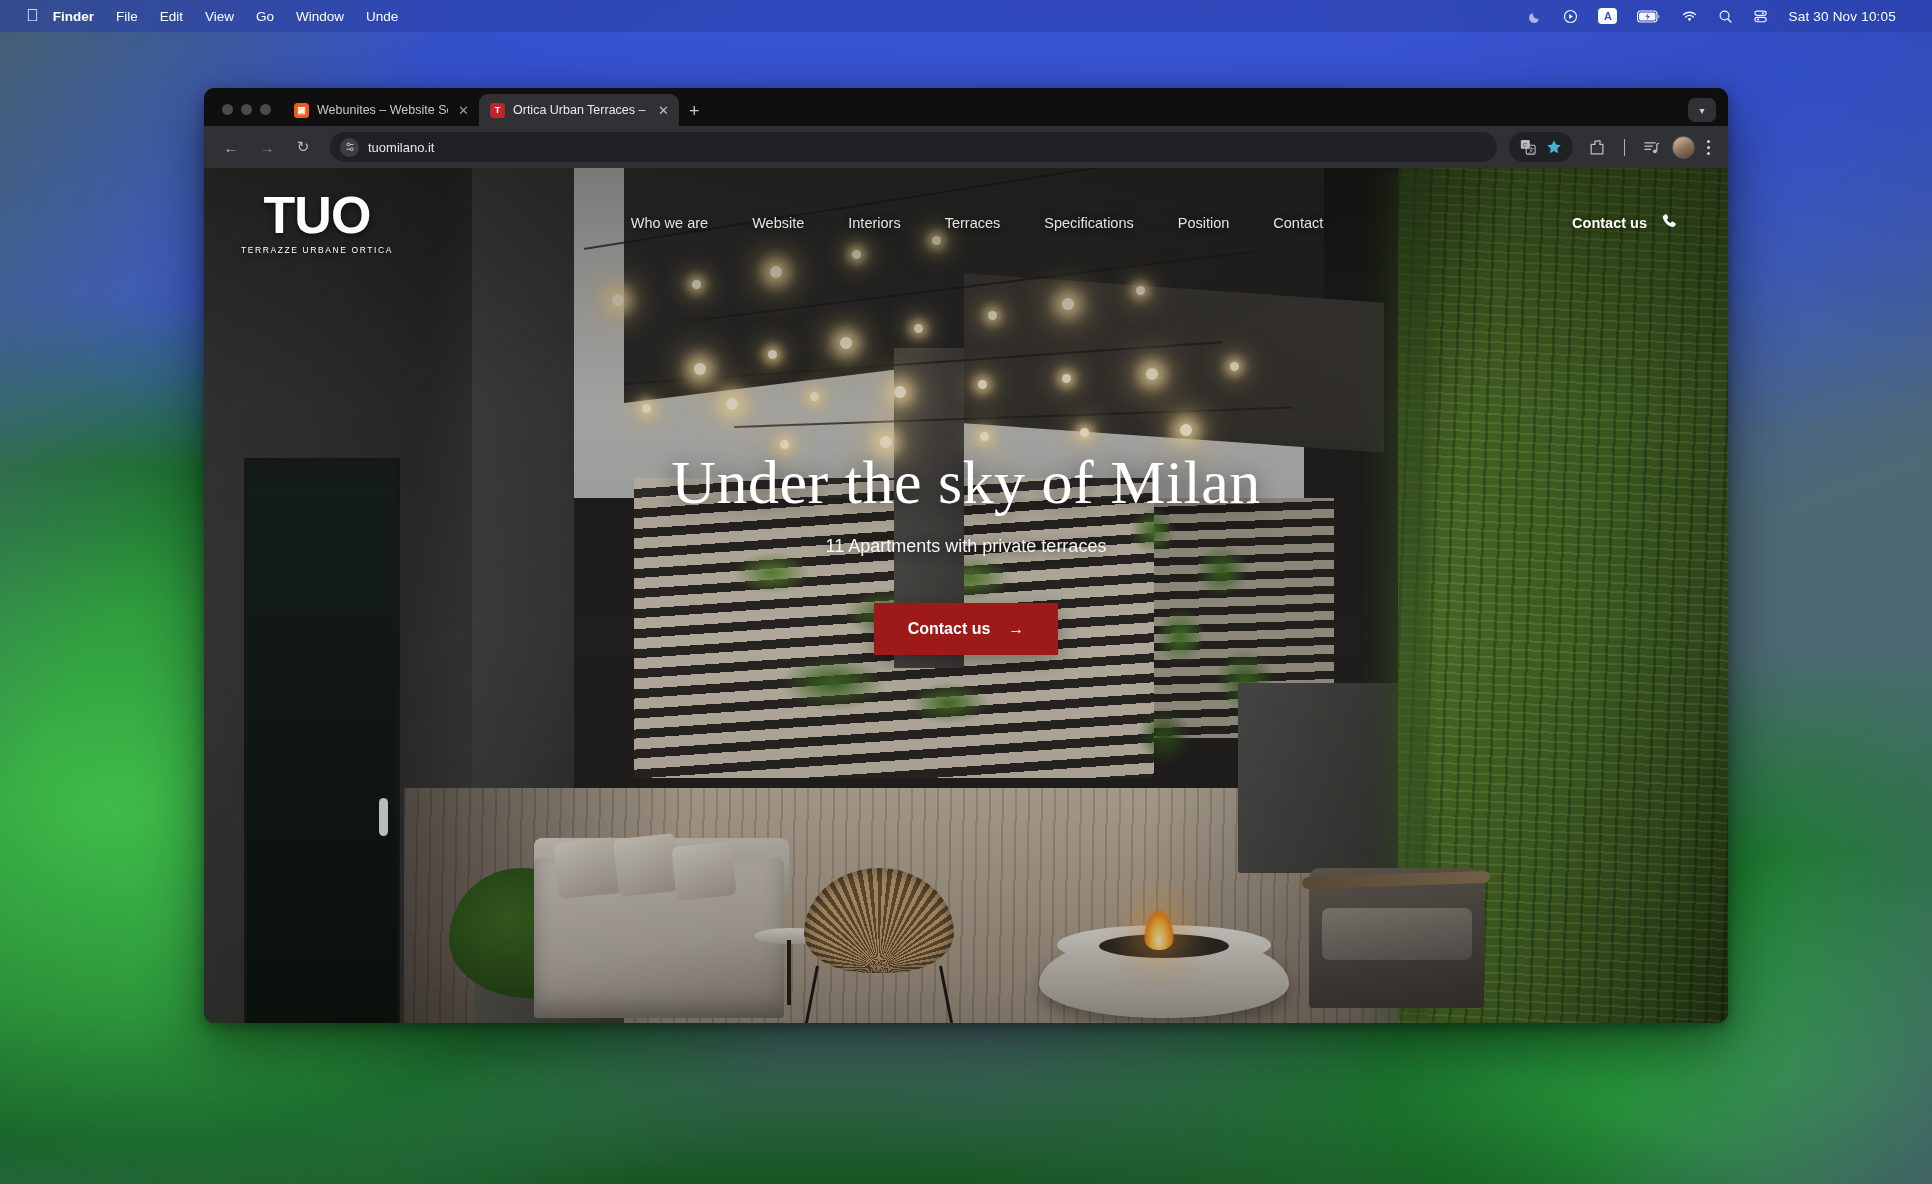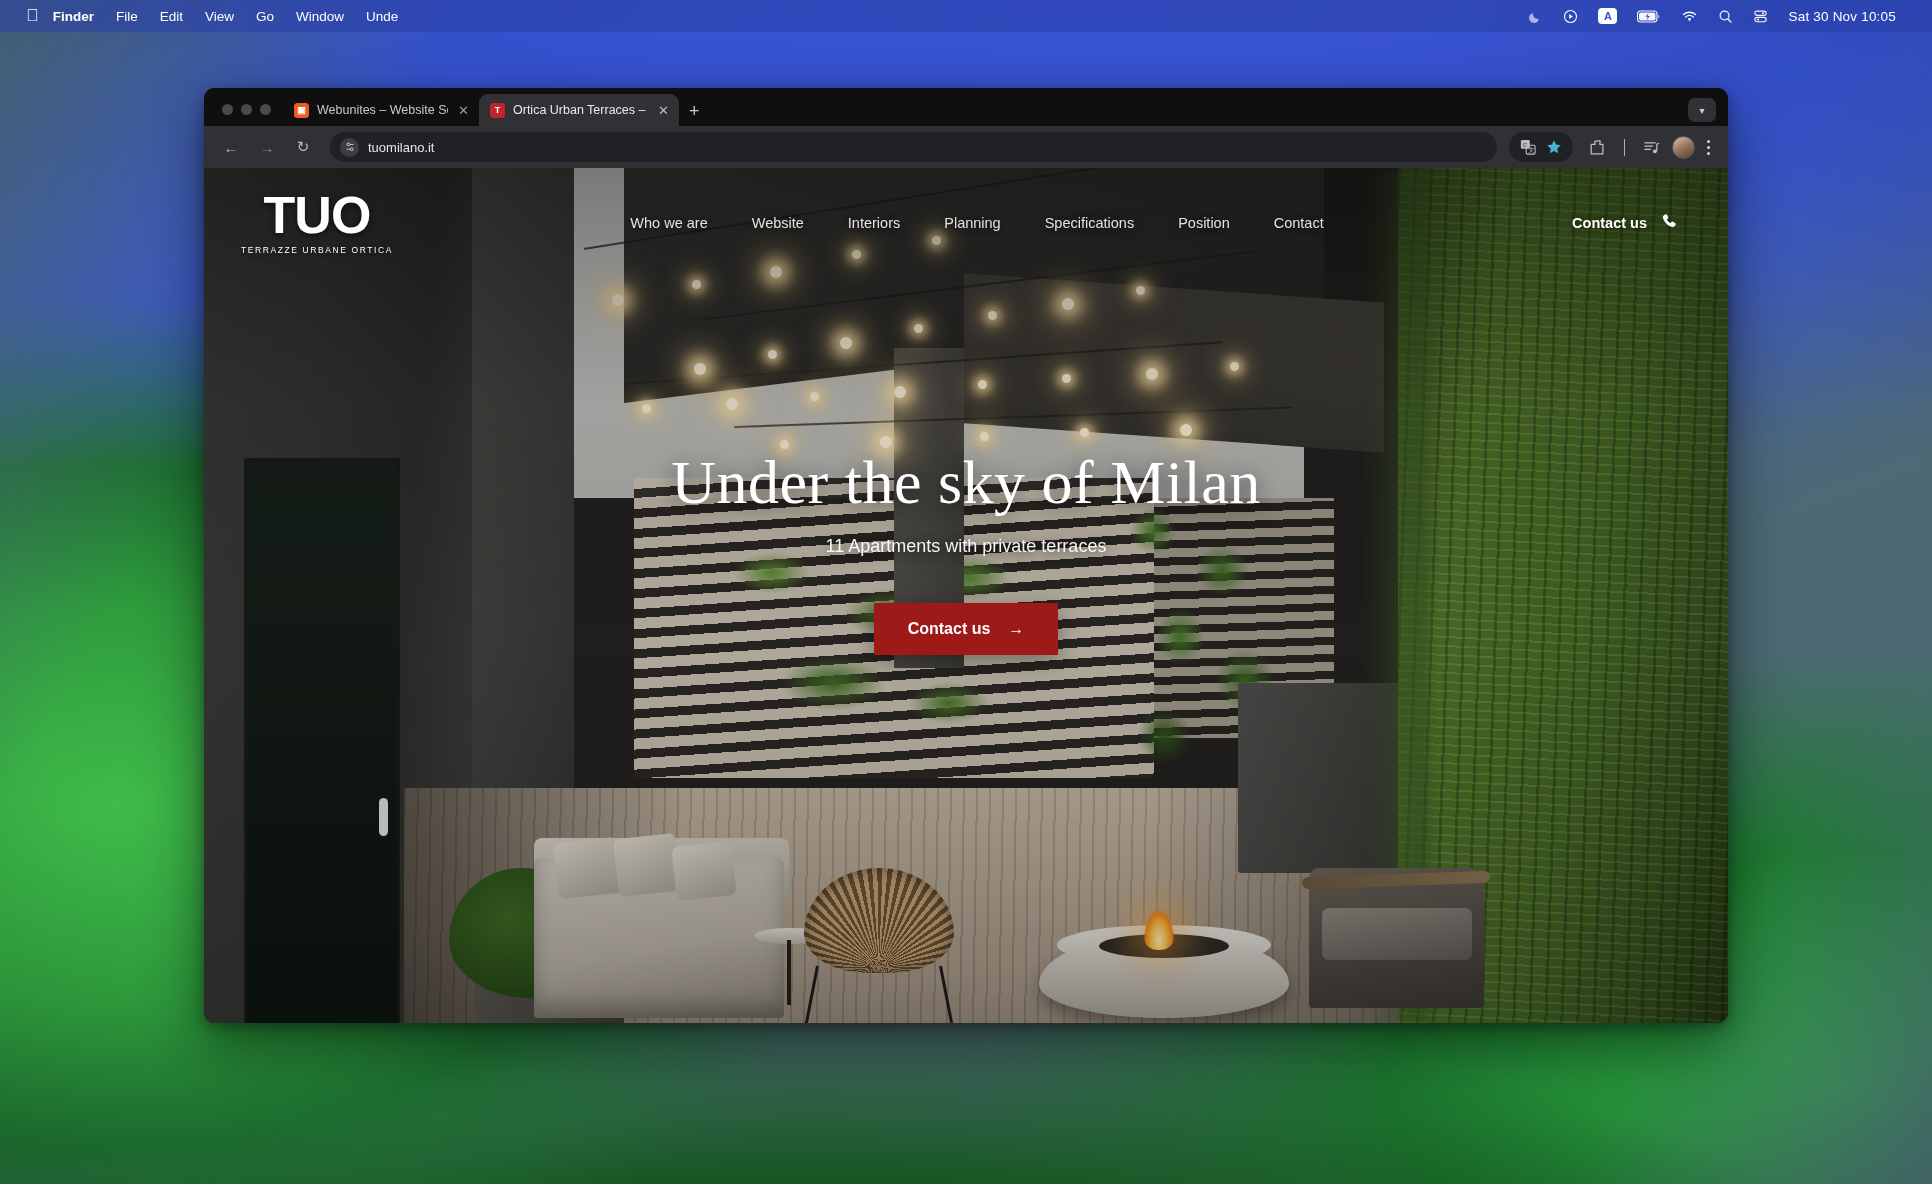--- a/index.html
+++ b/index.html
@@ -519,21 +519,21 @@
     <div id="site-header">
       <div class="logo">
         <div class="logo-main">TUO</div>
         <div class="logo-sub">Terrazze Urbane Ortica</div>
       </div>
 
       <nav id="mainnav">
         <a href="#">Who we are</a>
         <a href="#">Website</a>
         <a href="#">Interiors</a>
-        <a href="#">Planning</a>
+        <a href="#">Terraces</a>
         <a href="#">Specifications</a>
         <a href="#">Position</a>
         <a href="#">Contact</a>
       </nav>
 
       <div class="hdr-contact">
         <span>Contact us</span>
         <span>
           <svg width="19" height="19" viewBox="0 0 20 20">
               <path d="M4.2 2.6c.7-.5 1.6-.3 2 .4l1.3 2.2c.4.6.2 1.4-.4 1.8l-1 .7c.6 1.9 2.1 3.4 4 4l.7-1c.4-.6 1.2-.8 1.8-.4l2.2 1.3c.7.4.9 1.3.4 2l-1 1.4c-.5.7-1.4 1-2.2.8-5-1.2-8.8-5-10-10-.2-.8.1-1.7.8-2.2z" fill="#fff"></path>

